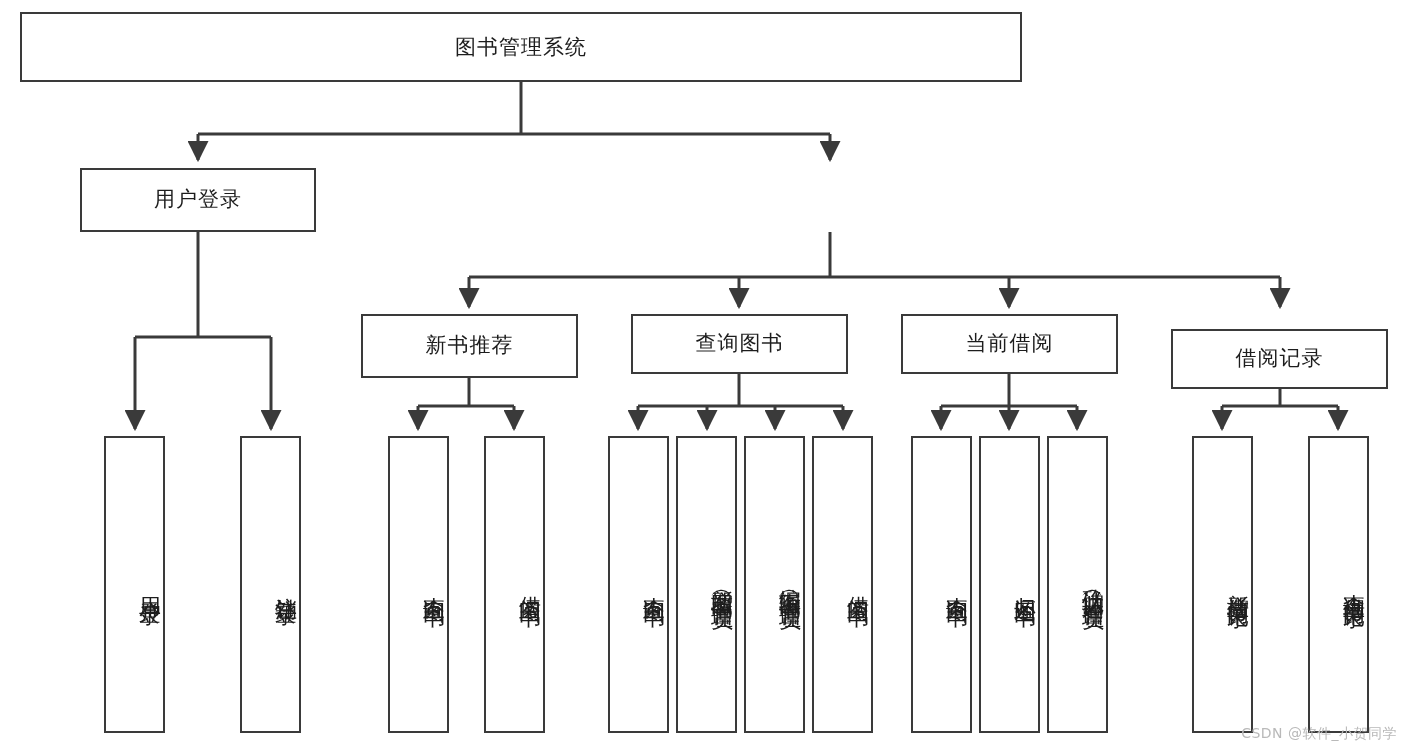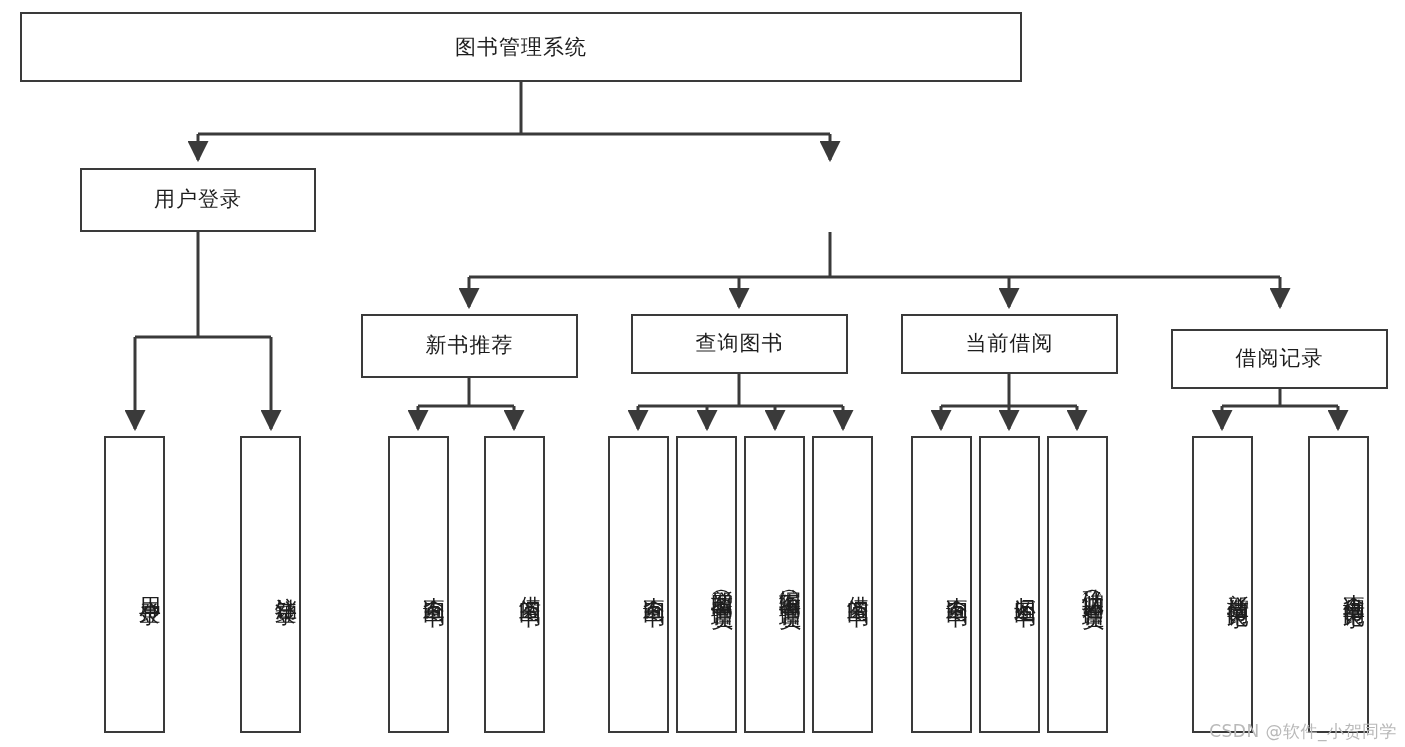--- a/index.html
+++ b/index.html
@@ -50,21 +50,21 @@
     letter-spacing: 3px;
     padding-top: 6px;
     padding-bottom: 6px;
     align-items: flex-start;
     justify-content: center;
   }
   .watermark {
     position: absolute;
     right: 8px;
     bottom: 4px;
-    font-size: 17px;
+    font-size: 14px;
     color: #b9b9b9;
     letter-spacing: 0.5px;
     white-space: nowrap;
   }
 </style>
 </head>
 <body>
 
 <div id="canvas">
 

